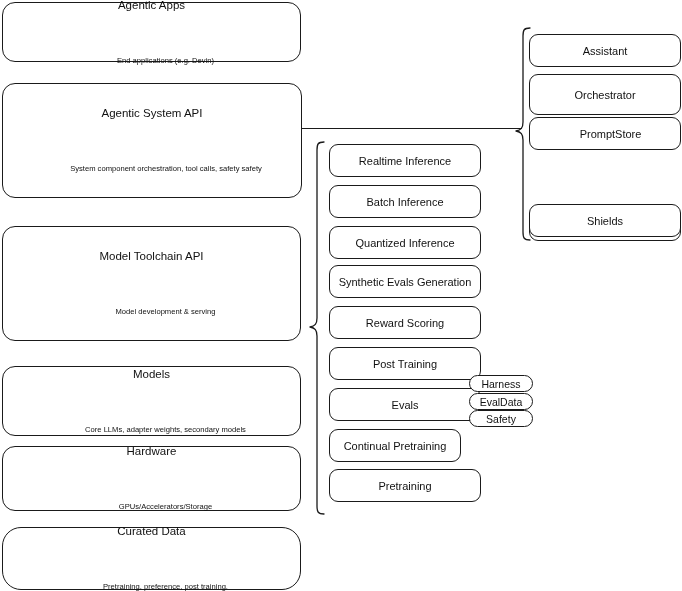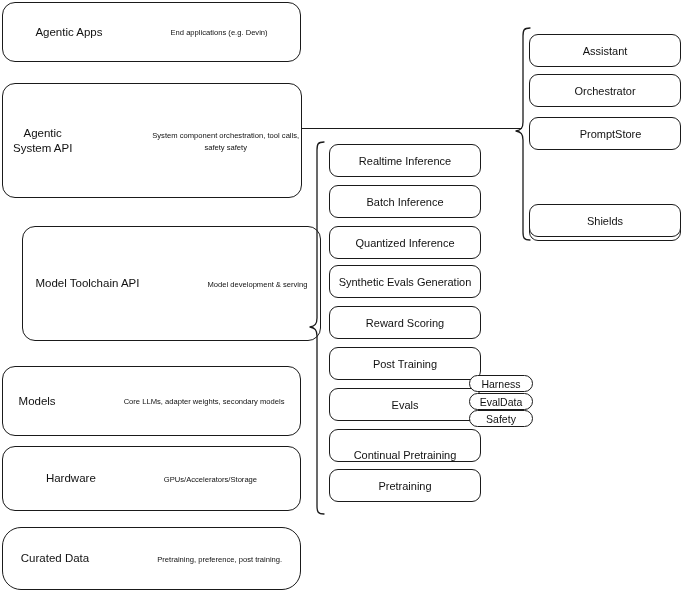--- a/index.html
+++ b/index.html
@@ -18,21 +18,21 @@
   }
 
   
   .layer-box {
     position: absolute;
     box-sizing: border-box;
     border: 1.3px solid #1a1a1a;
     border-radius: 13px;
     background: #ffffff;
     display: flex;
-    flex-direction: row;
+    flex-direction: column;
     align-items: center;
     justify-content: center;
     text-align: center;
     gap: 40px;
   }
   .layer-title {
     font-size: 11.5px;
     line-height: 15px;
     color: #111111;
   }
@@ -104,21 +104,21 @@
   <div class="layer-box" style="left:2px; top:2px; width:299px; height:60px;">
     <div class="layer-title">Agentic Apps</div>
     <div class="layer-sub">End applications (e.g. Devin)</div>
   </div>
 
   <div class="layer-box" style="left:2px; top:83px; width:300px; height:115px;">
     <div class="layer-title">Agentic System API</div>
     <div class="layer-sub">System component orchestration, tool calls, safety safety</div>
   </div>
 
-  <div class="layer-box" style="left:2px; top:226px; width:299px; height:115px;margin-left:20px;">
+  <div class="layer-box" style="left:2px; top:226px; width:299px; height:115px;">
     <div class="layer-title">Model Toolchain API</div>
     <div class="layer-sub">Model development &amp; serving</div>
   </div>
 
   <div class="layer-box" style="left:2px; top:366px; width:299px; height:70px;">
     <div class="layer-title">Models</div>
     <div class="layer-sub">Core LLMs, adapter weights, secondary models</div>
   </div>
 
   <div class="layer-box" style="left:2px; top:446px; width:299px; height:65px;">
@@ -151,21 +151,21 @@
   </div>
   <div class="pill-box" style="left:329px; top:306px; width:152px; height:33px;">
     <span>Reward Scoring</span>
   </div>
   <div class="pill-box" style="left:329px; top:347px; width:152px; height:33px;">
     <span>Post Training</span>
   </div>
   <div class="pill-box" style="left:329px; top:388px; width:152px; height:33px;">
     <span>Evals</span>
   </div>
-  <div class="pill-box" style="left:329px; top:429px; width:152px; height:33px;align-items:flex-end;">
+  <div class="pill-box" style="left:329px; top:429px; width:132px; height:33px;">
     <span>Continual Pretraining</span>
   </div>
   <div class="pill-box" style="left:329px; top:469px; width:152px; height:33px;">
     <span>Pretraining</span>
   </div>
 
   <div class="tag-pill" style="left:469px; top:375px; width:64px; height:17px;">
     <span>Harness</span>
   </div>
   <div class="tag-pill" style="left:469px; top:393px; width:64px; height:17px;">
@@ -175,21 +175,21 @@
     <span>Safety</span>
   </div>
 
   <svg class="brace" style="left:514px; top:26px;" width="20" height="218" viewBox="0 0 20 218">
     <path d="M 16 2 C 10 2 9 4 9 10 L 9 96 C 9 102 7 104 2 105 C 7 106 9 108 9 114 L 9 206 C 9 212 10 214 16 214"></path>
   </svg>
 
   <div class="pill-box" style="left:529px; top:34px; width:152px; height:33px;">
     <span>Assistant</span>
   </div>
-  <div class="pill-box" style="left:529px; top:74px; width:152px; height:33px;">
+  <div class="pill-box" style="left:529px; top:74px; width:152px; height:41px;">
     <span>Orchestrator</span>
   </div>
   <div class="pill-box" style="left:529px; top:117px; width:152px; height:33px;padding-left:11px;">
     <span>PromptStore</span>
   </div>
   <div class="pill-box" style="left:529px; top:160px; width:152px; height:33px;margin-top:48px;">
     <span>MemoryBank</span>
   </div>
   <div class="pill-box" style="left:529px; top:204px; width:152px; height:33px;">
     <span>Shields</span>

